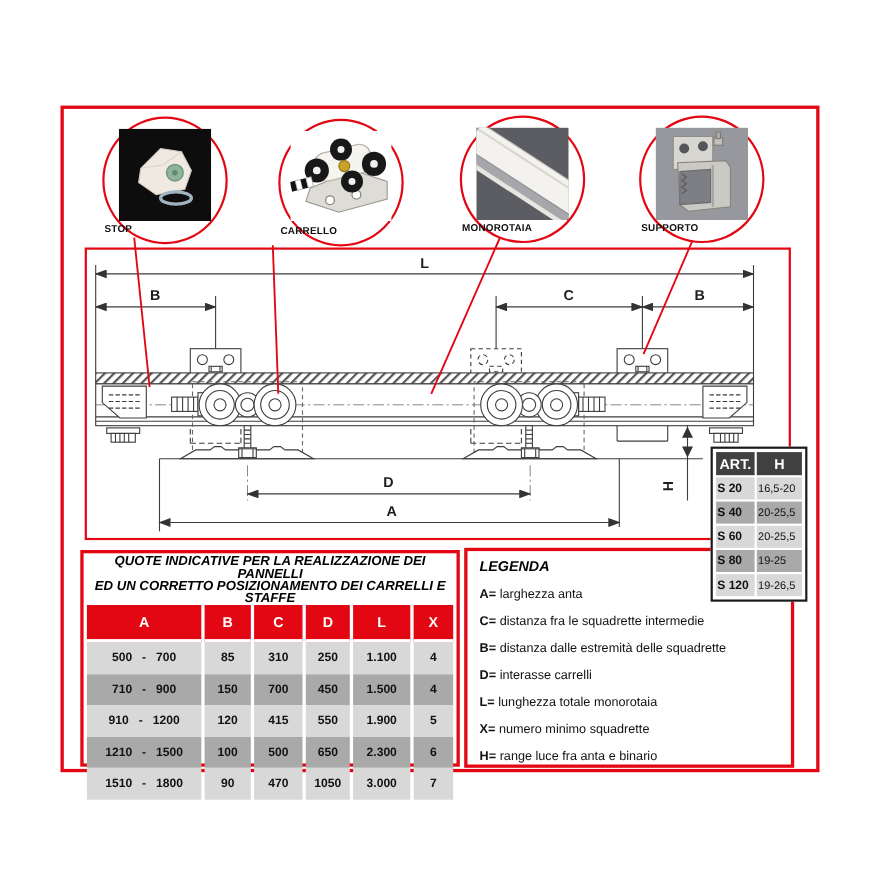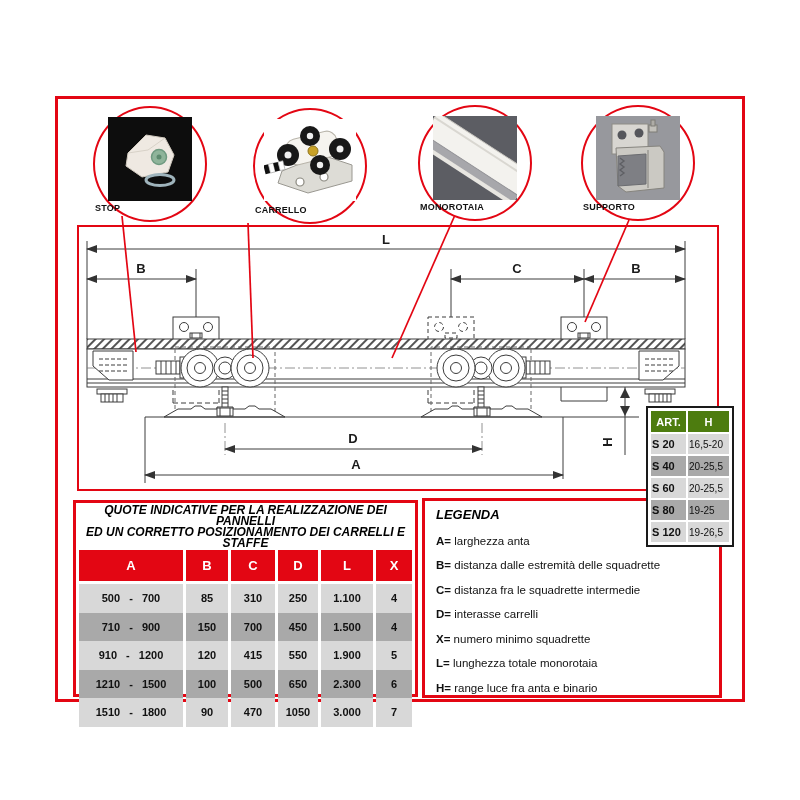--- a/index.html
+++ b/index.html
@@ -15,21 +15,21 @@
         font-size:9px;font-weight:bold;color:#111;letter-spacing:.2px;}
   
   #leaders{position:absolute;left:0;top:0;z-index:3;pointer-events:none;}
   
   .drawing-box{position:absolute;left:77px;top:225px;width:642px;height:266px;
         border:2px solid var(--red);box-sizing:border-box;background:#fff;z-index:1;}
   
   .art-table{position:absolute;left:646px;top:406px;width:88px;background:#fff;
         border:2px solid #1a1a1a;z-index:5;padding:1px;box-sizing:border-box;}
   .art-table table{border-collapse:separate;border-spacing:2px;width:100%;}
-  .art-table th{background:#4d7c0f;color:#fff;font-size:11px;font-weight:bold;height:19px;}
+  .art-table th{background:#404040;color:#fff;font-size:13px;font-weight:bold;height:19px;}
   .art-table td{font-size:10px;text-align:left;height:18px;color:#111;}
   .art-table td.k{font-weight:bold;font-size:11px;}
   .art-table tr.light td{background:var(--row-light);}
   .art-table tr.dark td{background:var(--row-dark);}
   
   .quote-table{position:absolute;left:73px;top:500px;width:345px;height:197px;
         border:3px solid var(--red);box-sizing:border-box;background:#fff;z-index:2;}
   .quote-title{padding-top:2px;text-align:center;font-size:12px;line-height:11px;
         font-weight:bold;font-style:italic;color:#000;}
   .quote-table table{border-collapse:separate;border-spacing:3px 0;width:100%;margin-top:1px;}
@@ -367,21 +367,21 @@
         <td>3.000</td>
         <td>7</td>
       </tr>
     </tbody>
       </table>
   </div>
 
   <div class="legend-box">
     <div class="legend-title">LEGENDA</div>
     <div class="legend-item"><span class="k">A=</span> <span>larghezza anta</span></div>
+    <div class="legend-item"><span class="k">C=</span> <span>distanza fra le squadrette intermedie</span></div>
     <div class="legend-item"><span class="k">B=</span> <span>distanza dalle estremità delle squadrette</span></div>
-    <div class="legend-item"><span class="k">C=</span> <span>distanza fra le squadrette intermedie</span></div>
     <div class="legend-item"><span class="k">D=</span> <span>interasse carrelli</span></div>
+    <div class="legend-item"><span class="k">L=</span> <span>lunghezza totale monorotaia</span></div>
     <div class="legend-item"><span class="k">X=</span> <span>numero minimo squadrette</span></div>
-    <div class="legend-item"><span class="k">L=</span> <span>lunghezza totale monorotaia</span></div>
     <div class="legend-item"><span class="k">H=</span> <span>range luce fra anta e binario</span></div>
   </div>
 
 </div>
 
 </body></html>

